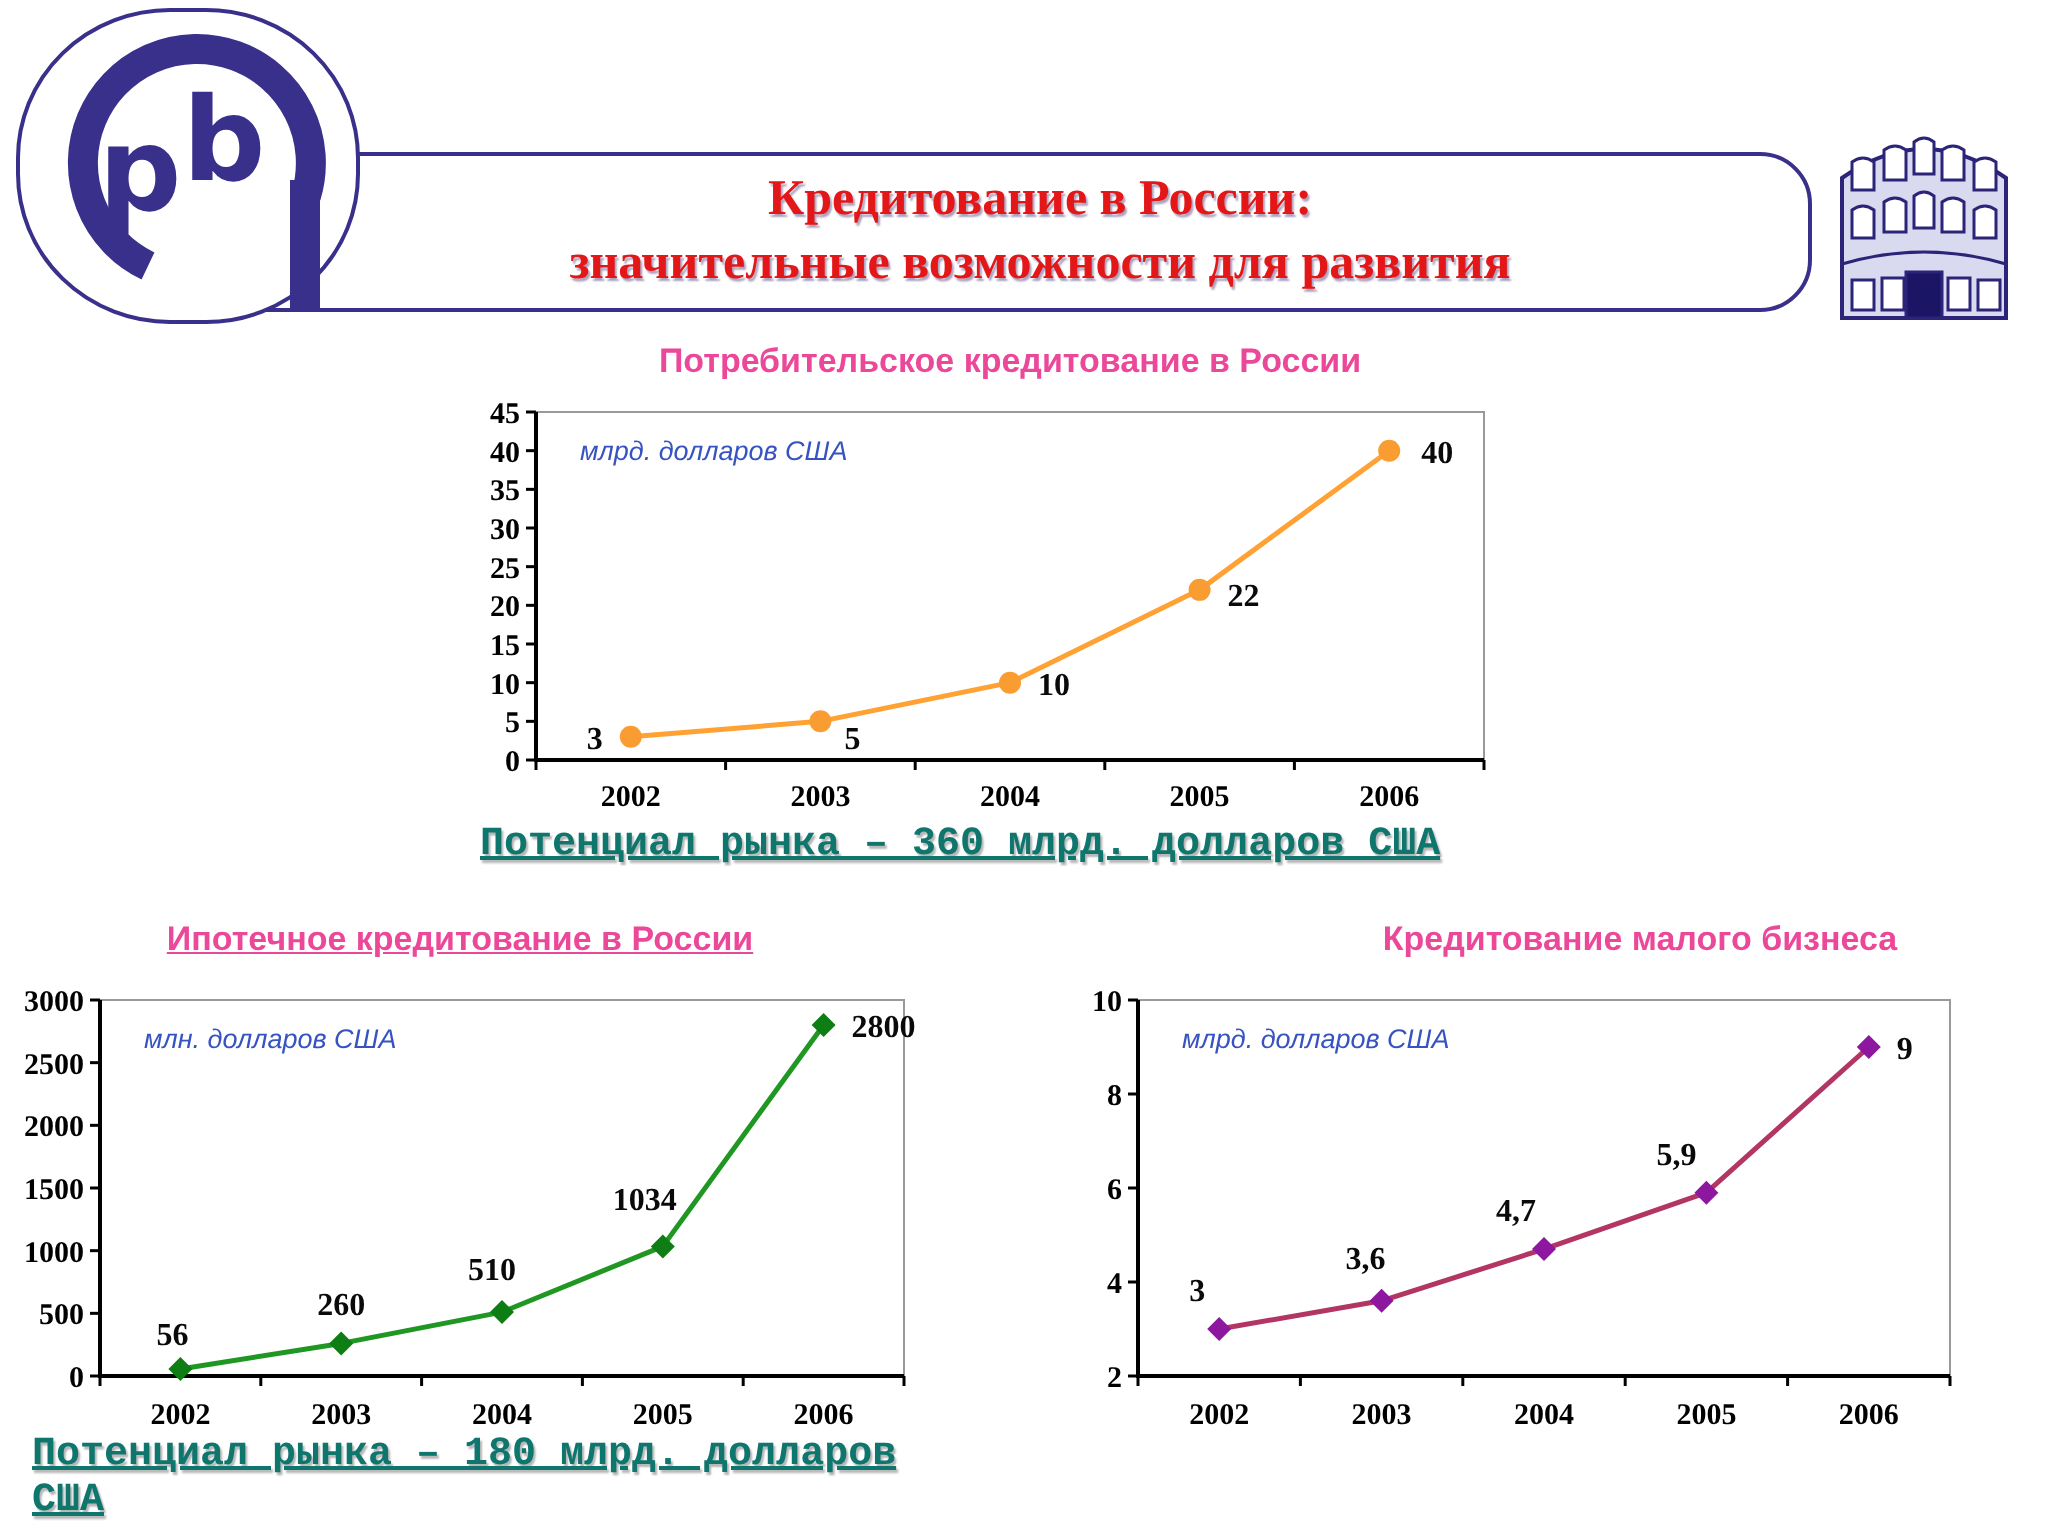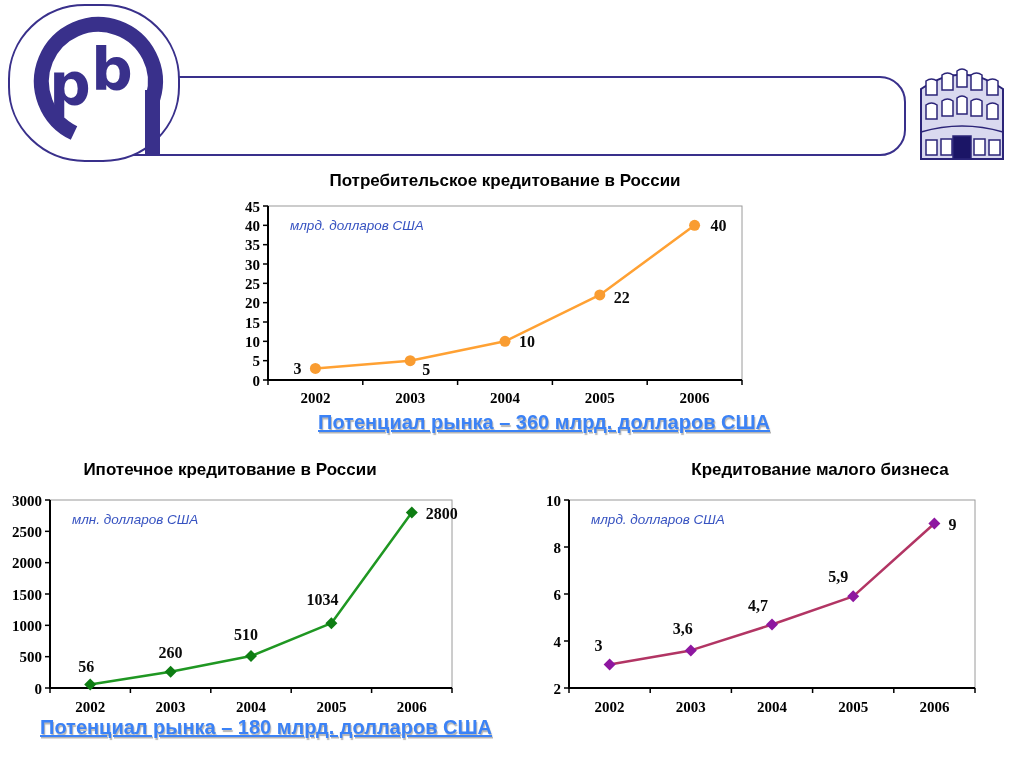--- a/index.html
+++ b/index.html
@@ -11,37 +11,41 @@
               background:#fff;border:2px solid #39308B;border-radius:26px;box-sizing:border-box;}
   .header-title{position:absolute;left:150px;top:79px;width:740px;height:74px;
                 display:flex;flex-direction:column;justify-content:center;text-align:center;
                 font-family:"Liberation Serif",serif;font-weight:bold;color:#E31717;
                 font-size:25px;line-height:32px;
                 text-shadow:1px 1.5px 1px rgba(70,45,110,0.45);}
   .logo-svg{position:absolute;left:6px;top:2px;}
   .building-svg{position:absolute;left:916px;top:56px;}
 
   
-  .chart-title{position:absolute;text-align:center;font-weight:bold;color:#000000;font-size:17px;}
-  .chart-caption{position:absolute;text-align:right;font-weight:bold;color:#3b82f6;font-size:20px;
-                 text-decoration:underline;text-shadow:1px 1.5px 1px rgba(120,120,120,0.55);}
+  .chart-title{position:absolute;text-align:center;font-weight:bold;color:#ec4899;font-size:17px;}
+  .chart-caption{position:absolute;text-align:left;font-weight:bold;color:#0f766e;font-size:20px;
+                 text-decoration:underline;text-shadow:1px 1.5px 1px rgba(120,120,120,0.55);font-family:Liberation Mono, monospace;}
   .chart-svg{position:absolute;}
 
   
   .tick{font-family:"Liberation Serif",serif;font-weight:bold;font-size:15px;fill:#000;}
   .dlabel{font-family:"Liberation Serif",serif;font-weight:bold;font-size:16px;fill:#0a0a0a;}
   .unit{font-family:"Liberation Sans",sans-serif;font-style:italic;font-size:13.5px;fill:#3753C1;}
 </style>
 </head>
 <body>
 
 <div id="slide">
 
   <div class="title-band"></div>
 
+  <div class="header-title">
+    <span>Кредитование в России:</span>
+    <span>значительные возможности для развития</span>
+  </div>
 
   <svg class="logo-svg" width="176" height="162" viewBox="0 0 176 162">
     <rect x="3" y="3" width="170" height="156" rx="76" ry="74" fill="#ffffff" stroke="#39308B" stroke-width="2"></rect>
     <path d="M 68 131 A 57 57 0 1 1 147 96" fill="none" stroke="#39308B" stroke-width="15" stroke-linecap="butt"></path>
     <rect x="139" y="88" width="15" height="64" fill="#39308B"></rect>
     <text x="64" y="103" text-anchor="middle" font-family="DejaVu Sans, sans-serif" font-weight="bold" font-size="58" fill="#39308B">p</text>
     <text x="106" y="88" text-anchor="middle" font-family="DejaVu Sans, sans-serif" font-weight="bold" font-size="58" fill="#39308B">b</text>
   </svg>
 
   <svg class="building-svg" width="92" height="106" viewBox="0 0 92 106">
@@ -111,21 +115,21 @@
       <circle cx="454.6" cy="29.333333333333343" r="5.5" fill="#F99C31"></circle>
       <text x="61.400000000000006" y="178.4" text-anchor="end" class="dlabel">3</text>
       <text x="182.2" y="178.66666666666666" text-anchor="start" class="dlabel">5</text>
       <text x="279" y="151.33333333333334" text-anchor="start" class="dlabel">10</text>
       <text x="373.8" y="106.93333333333334" text-anchor="start" class="dlabel">22</text>
       <text x="470.6" y="35.33333333333334" text-anchor="start" class="dlabel">40</text>
       <text x="50" y="34" class="unit">млрд. долларов США</text>
     </svg>
   <div class="chart-caption" style="left:240px;top:411px;width:530px;">Потенциал рынка – 360 млрд. долларов США</div>
 
-  <div class="chart-title" style="left:0px;top:460px;width:460px;">Ипотечное кредитование в России</div>
+  <div class="chart-title" style="left:0px;top:460px;width:460px;text-decoration:underline;">Ипотечное кредитование в России</div>
   <svg class="chart-svg" style="left:10px;top:490px;" width="472" height="240" viewBox="0 0 472 240">
       <rect x="40" y="10" width="402" height="188" fill="#ffffff" stroke="#9A9A9A" stroke-width="1"></rect>
       <line x1="35" y1="198" x2="40" y2="198" stroke="#000" stroke-width="1.5"></line>
       <text x="32" y="203.5" text-anchor="end" class="tick">0</text>
       <line x1="35" y1="166.66666666666666" x2="40" y2="166.66666666666666" stroke="#000" stroke-width="1.5"></line>
       <text x="32" y="172.16666666666666" text-anchor="end" class="tick">500</text>
       <line x1="35" y1="135.33333333333334" x2="40" y2="135.33333333333334" stroke="#000" stroke-width="1.5"></line>
       <text x="32" y="140.83333333333334" text-anchor="end" class="tick">1000</text>
       <line x1="35" y1="104" x2="40" y2="104" stroke="#000" stroke-width="1.5"></line>
       <text x="32" y="109.5" text-anchor="end" class="tick">1500</text>

